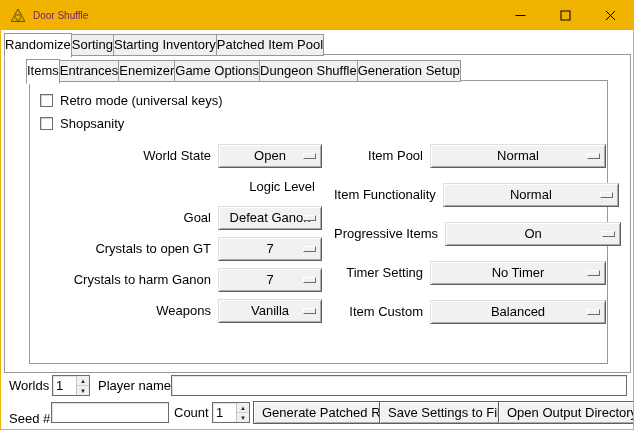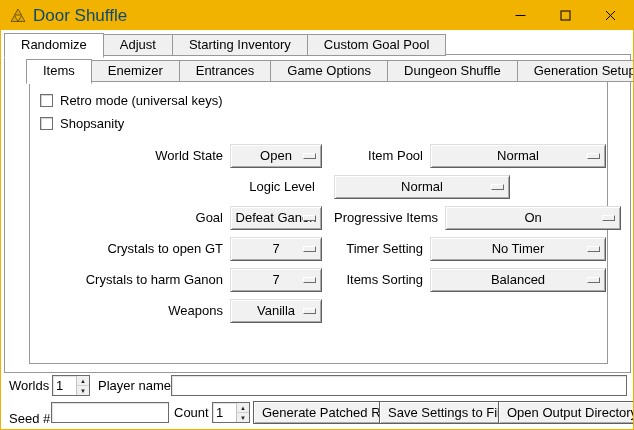--- a/index.html
+++ b/index.html
@@ -5,55 +5,55 @@
   :root { --accent:#f2b300; }
   * { margin:0; padding:0; box-sizing:border-box; }
   html,body { background:#ffffff; }
   body { font-family:"Liberation Sans", sans-serif; }
 
   .window { position:relative; width:634px; height:430px; border:1px solid var(--accent); background:#fff; overflow:hidden; }
 
   
   .titlebar { height:29px; background:var(--accent); display:flex; align-items:center; }
   .app-icon { margin-left:9px; width:16px; height:16px; display:flex; align-items:center; justify-content:center; }
-  .title-text { margin-left:7px; font-size:17px; color:#0c4a6e; }
+  .title-text { margin-left:7px; font-size:10px; color:#701a75; }
   .caption { margin-left:auto; display:flex; height:100%; }
   .cap-btn { width:45px; height:100%; display:flex; align-items:center; justify-content:center; cursor:default; }
 
   
   .body { position:relative; height:399px; background:#fff; font-size:13px; color:#000; }
 
   
   .tabbar { display:flex; align-items:flex-end; }
-  .tab { border:1px solid #989898; background:#f0f0f0; padding:2px 16px 3px; white-space:nowrap; cursor:default; }
+  .tab { border:1px solid #989898; background:#f0f0f0; padding:2px 0 3px; white-space:nowrap; cursor:default; }
   .tab + .tab { margin-left:-1px; }
   .tab.selected { background:#fff; position:relative; z-index:3; padding-top:3px; padding-bottom:5px; margin-bottom:-2px; border-bottom:1px solid #fff; }
 
   .outer-tabbar { position:absolute; top:3px; left:3px; z-index:2; }
   .outer-pane { position:absolute; top:24px; left:3px; width:627px; height:319px; border:1px solid #989898; background:#fff; }
 
   .inner-tabbar { position:absolute; top:4px; left:21px; z-index:2; }
   .inner-pane { position:absolute; top:25px; left:24px; width:579px; height:284px; border:1px solid #989898; background:#fff; }
 
   
   .checkboxes { padding:8px 0 0 10px; }
   .cb-row { display:flex; align-items:center; height:23px; gap:7px; cursor:default; }
   .cb-box { width:13px; height:13px; background:#fff; border:1px solid #6e6e6e; box-shadow:inset 1px 1px 1px rgba(0,0,0,.18); flex:0 0 auto; }
 
   
   .options { display:flex; padding-left:6px; margin-top:5px; }
   .opt-col { display:flex; flex-direction:column; }
   .opt-col.left  { width:286px; margin-right:12px; }
-  .opt-col.right { width:272px; }
+  .opt-col.right { width:272px;gap:8px; }
   .opt-row { display:flex; align-items:center; height:31px; }
   .opt-label { flex:1; text-align:right; margin-right:7px; white-space:nowrap; }
   .dropdown { position:relative; height:24px; background:#f1f1f1; border:1px solid; border-color:#dedede #5f5f5f #5f5f5f #dedede;
               box-shadow:inset 1px 1px 0 #fff, inset -1px -1px 0 #aaa; display:flex; align-items:center; justify-content:center;
               font:inherit; cursor:default; flex:0 0 auto; }
-  .opt-col.left  .dropdown { width:92px; }
+  .opt-col.left  .dropdown { width:104px; }
   .opt-col.right .dropdown { width:176px; }
   .dd-indicator { position:absolute; right:5px; top:50%; margin-top:-3px; width:13px; height:6px; background:#f1f1f1;
                   border:1px solid; border-color:#fff #6b6b6b #6b6b6b #fff; }
 
   
   .b-abs { position:absolute; }
   .lbl { white-space:nowrap; }
   .text-input { background:#fff; border:1px solid #6b6b6b; box-shadow:inset 1px 1px 1px rgba(0,0,0,.12); font:inherit; padding:0 4px; outline:none; }
   .push-btn { background:#f2f2f2; border:1px solid #5f5f5f; box-shadow:inset 1px 1px 0 #fff, inset -1px -1px 0 #aaa;
               padding:0 8px; font:inherit; white-space:nowrap; height:23px; cursor:default; }
@@ -94,31 +94,31 @@
             <line x1="10" y1="1" x2="1" y2="10" stroke="#000" stroke-width="1"></line>
           </svg>
       </div>
     </div>
   </div>
 
   <div class="body">
 
     <div class="tabbar outer-tabbar">
       <div class="tab selected">Randomize</div>
-      <div class="tab">Adjust</div>
+      <div class="tab">Sorting</div>
       <div class="tab">Starting Inventory</div>
-      <div class="tab">Custom Goal Pool</div>
+      <div class="tab">Patched Item Pool</div>
     </div>
 
     <div class="outer-pane">
 
       <div class="tabbar inner-tabbar">
         <div class="tab selected">Items</div>
+        <div class="tab">Entrances</div>
         <div class="tab">Enemizer</div>
-        <div class="tab">Entrances</div>
         <div class="tab">Game Options</div>
         <div class="tab">Dungeon Shuffle</div>
         <div class="tab">Generation Setup</div>
       </div>
 
       <div class="inner-pane">
 
         <div class="checkboxes">
           <div class="cb-row">
             <span class="cb-box"></span>
@@ -175,41 +175,42 @@
 
           <div class="opt-col right">
             <div class="opt-row">
               <span class="opt-label">Item Pool</span>
               <button class="dropdown">
                 <span>Normal</span>
                 <span class="dd-indicator"></span>
               </button>
             </div>
             <div class="opt-row">
+              <span class="opt-label">Item Functionality</span>
               <button class="dropdown">
                 <span>Normal</span>
                 <span class="dd-indicator"></span>
               </button>
             </div>
             <div class="opt-row">
               <span class="opt-label">Progressive Items</span>
               <button class="dropdown">
                 <span>On</span>
                 <span class="dd-indicator"></span>
               </button>
             </div>
             <div class="opt-row">
               <span class="opt-label">Timer Setting</span>
               <button class="dropdown">
                 <span>No Timer</span>
                 <span class="dd-indicator"></span>
               </button>
             </div>
             <div class="opt-row">
-              <span class="opt-label">Items Sorting</span>
+              <span class="opt-label">Item Custom</span>
               <button class="dropdown">
                 <span>Balanced</span>
                 <span class="dd-indicator"></span>
               </button>
             </div>
           </div>
 
         </div>
       </div>
     </div>

